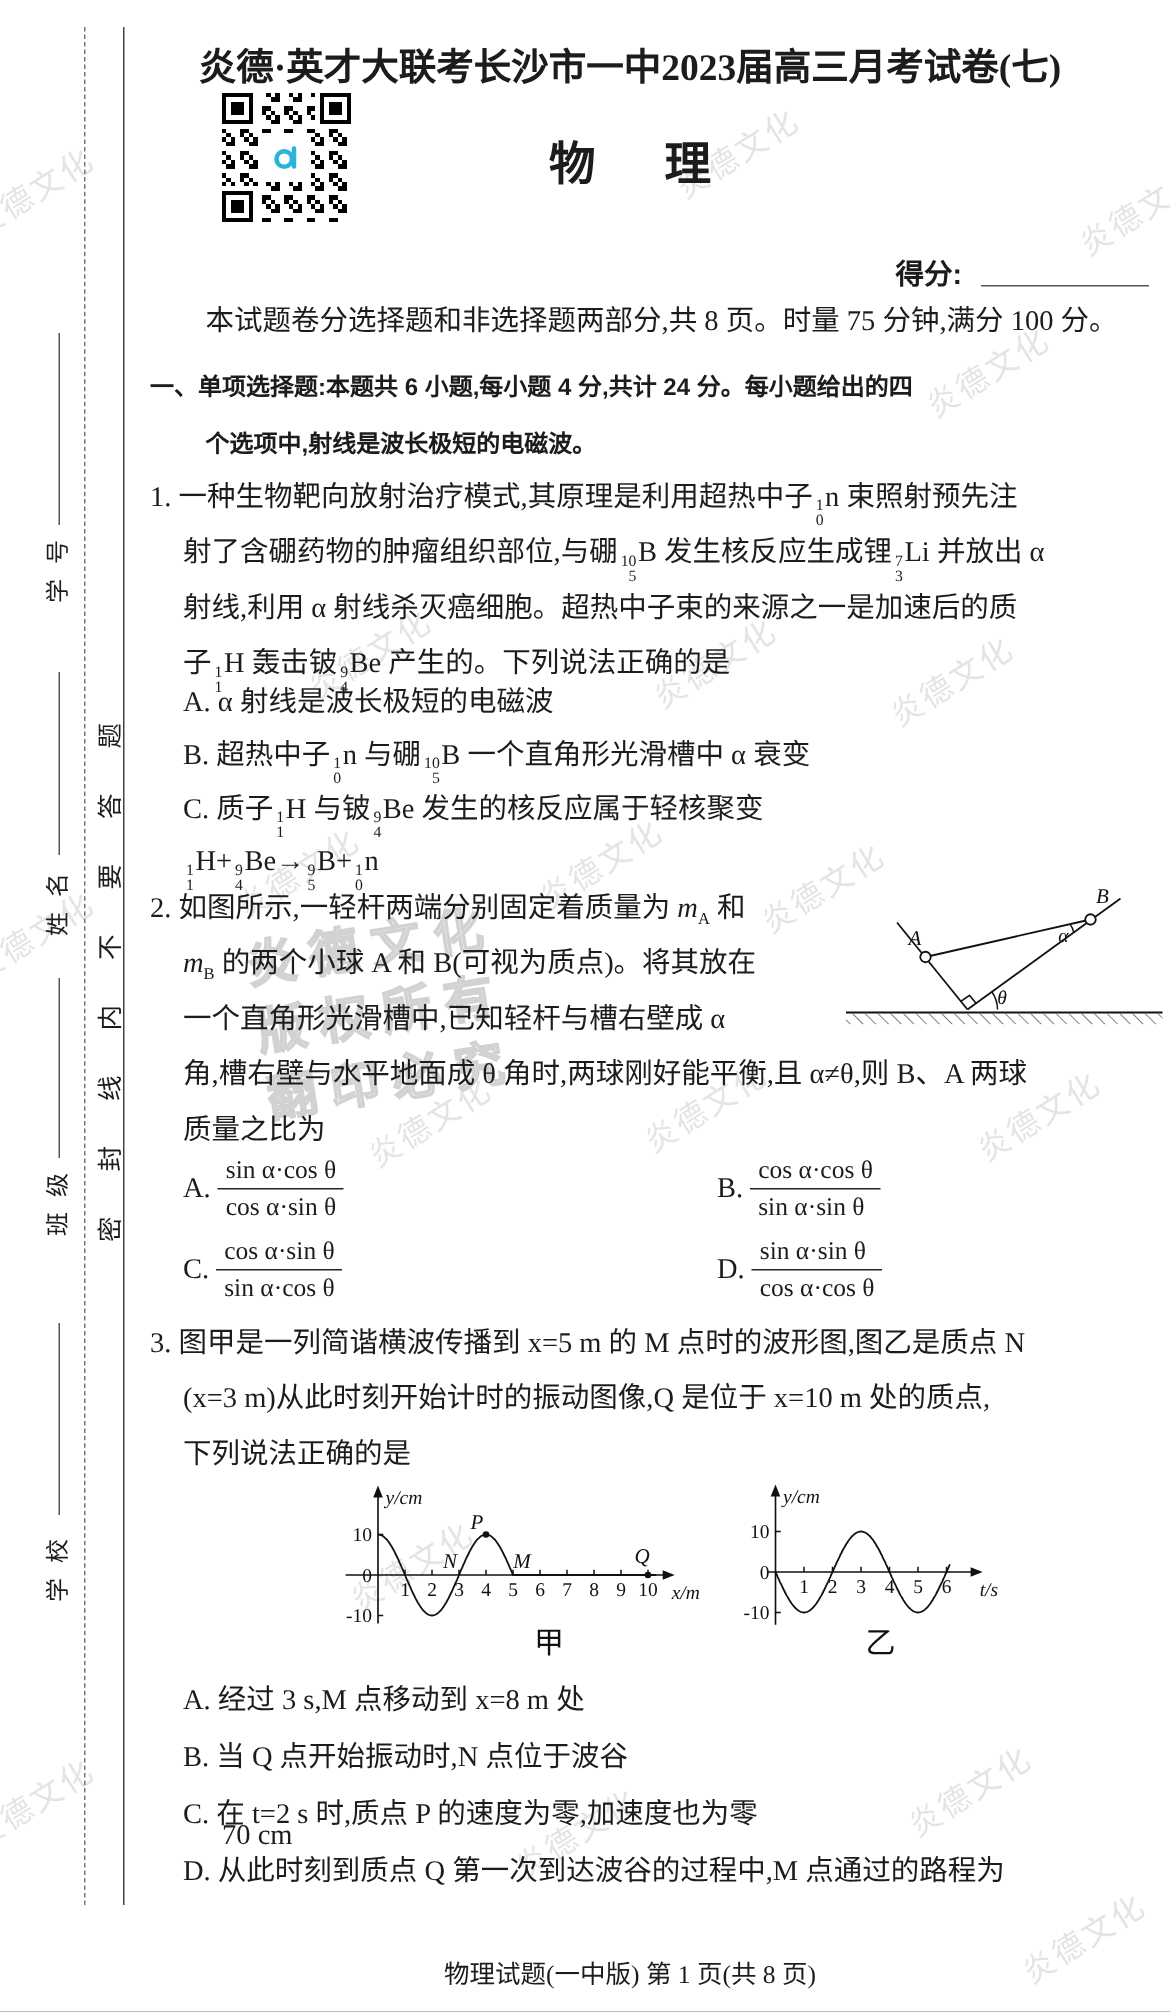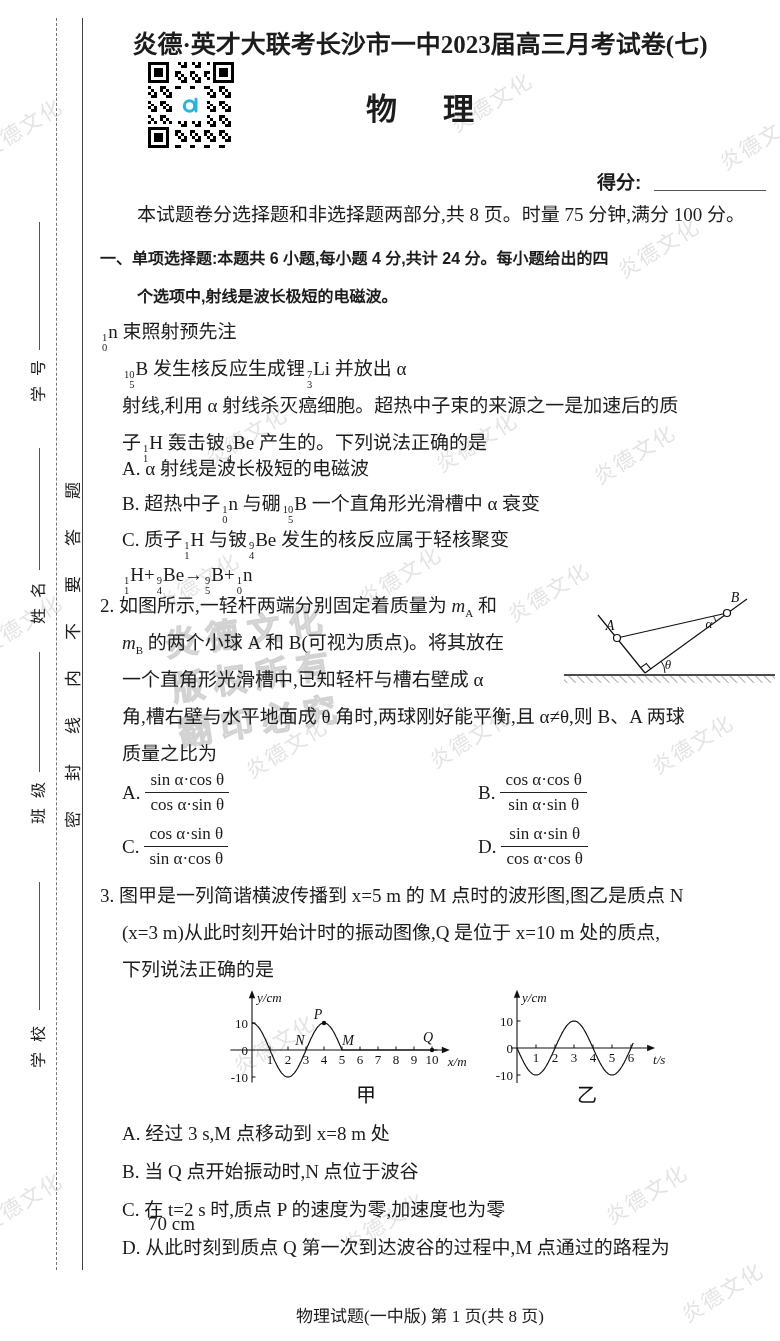--- a/index.html
+++ b/index.html
@@ -10,21 +10,21 @@
   .title{position:absolute;left:100px;top:24px;width:640px;text-align:center;
          font-size:25px;font-weight:bold;letter-spacing:0px;}
   .subject{position:absolute;left:366px;top:84px;font-size:31px;font-weight:bold;letter-spacing:46px;}
   .score{position:absolute;left:597px;top:167px;font-size:19px;font-weight:bold;
          font-family:"Liberation Sans",sans-serif;}
   .score-blank{position:absolute;left:654px;top:190px;width:112px;border-top:1.5px solid #555;}
   .nuc{display:inline-flex;flex-direction:column;text-align:right;font-size:10.5px;
        line-height:9.5px;vertical-align:-3px;margin:0 1px 0 2px;}
   .olabel{font-size:19px;margin-right:5px;}
   .opt-frac{position:absolute;display:flex;align-items:center;}
-  .fr{display:inline-block;text-align:center;font-size:17px;line-height:20px;}
+  .fr{display:inline-block;text-align:left;font-size:17px;line-height:20px;}
   .fr .num{display:block;padding:0 5px 2px;border-bottom:1.2px solid #222;}
   .fr .den{display:block;padding:2px 5px 0;}
   sub.subvar{font-size:11px;}
   .it{font-style:italic;}
   
   .v-line-dashed{position:absolute;left:56px;top:18px;height:1252px;border-left:1px dashed #777;}
   .v-line-solid{position:absolute;left:82px;top:18px;height:1252px;border-left:1.5px solid #444;}
   .v-label{position:absolute;left:25px;transform-origin:0 0;transform:rotate(-90deg);
            white-space:nowrap;font-size:16px;letter-spacing:10px;}
   .seal-text{position:absolute;left:59px;top:828px;transform-origin:0 0;transform:rotate(-90deg);
@@ -270,22 +270,22 @@
     </div>
     <div class="subject">物理</div>
     <div class="score">得分:</div>
     <div class="score-blank"></div>
 
     <div class="line" style="left:137px;top:203px">本试题卷分选择题和非选择题两部分,共 8 页。时量 75 分钟,满分 100 分。</div>
 
     <div class="line bold" style="left:100px;top:247px">一、单项选择题:本题共 6 小题,每小题 4 分,共计 24 分。每小题给出的四</div>
     <div class="line bold" style="left:137px;top:285px">个选项中,射线是波长极短的电磁波。</div>
 
-    <div class="line" style="left:100px;top:320px"><span class="nuc"><span>1</span><span>0</span></span><span>n</span><span> 束照射预先注</span></div>
-    <div class="line" style="left:122px;top:357px"><span class="nuc"><span>10</span><span>5</span></span><span>B</span><span> 发生核反应生成锂</span><span class="nuc"><span>7</span><span>3</span></span><span>Li</span><span> 并放出 α</span></div>
+    <div class="line" style="left:100px;top:320px"><span>1. 一种生物靶向放射治疗模式,其原理是利用超热中子</span><span class="nuc"><span>1</span><span>0</span></span><span>n</span><span> 束照射预先注</span></div>
+    <div class="line" style="left:122px;top:357px"><span>射了含硼药物的肿瘤组织部位,与硼</span><span class="nuc"><span>10</span><span>5</span></span><span>B</span><span> 发生核反应生成锂</span><span class="nuc"><span>7</span><span>3</span></span><span>Li</span><span> 并放出 α</span></div>
     <div class="line" style="left:122px;top:394px">射线,利用 α 射线杀灭癌细胞。超热中子束的来源之一是加速后的质</div>
     <div class="line" style="left:122px;top:431px"><span>子</span><span class="nuc"><span>1</span><span>1</span></span><span>H</span><span> 轰击铍</span><span class="nuc"><span>9</span><span>4</span></span><span>Be</span><span> 产生的。下列说法正确的是</span></div>
 
     <div class="line" style="left:122px;top:457px">A. α 射线是波长极短的电磁波</div>
     <div class="line" style="left:122px;top:492px"><span>B. 超热中子</span><span class="nuc"><span>1</span><span>0</span></span><span>n</span><span> 与硼</span><span class="nuc"><span>10</span><span>5</span></span><span>B</span><span> 一个直角形光滑槽中 α 衰变</span></div>
     <div class="line" style="left:122px;top:528px"><span>C. 质子</span><span class="nuc"><span>1</span><span>1</span></span><span>H</span><span> 与铍</span><span class="nuc"><span>9</span><span>4</span></span><span>Be</span><span> 发生的核反应属于轻核聚变</span></div>
     <div class="line" style="left:122px;top:563px"><span class="nuc"><span>1</span><span>1</span></span><span>H</span><span>+</span><span class="nuc"><span>9</span><span>4</span></span><span>Be</span><span>→</span><span class="nuc"><span>9</span><span>5</span></span><span>B</span><span>+</span><span class="nuc"><span>1</span><span>0</span></span><span>n</span></div>
 
     <div class="line" style="left:100px;top:594px"><span>2. 如图所示,一轻杆两端分别固定着质量为 </span><span class="it">m</span><sub class="subvar">A</sub><span> 和</span></div>
     <div class="line" style="left:122px;top:631px"><span class="it">m</span><sub class="subvar">B</sub><span> 的两个小球 A 和 B(可视为质点)。将其放在</span></div>

